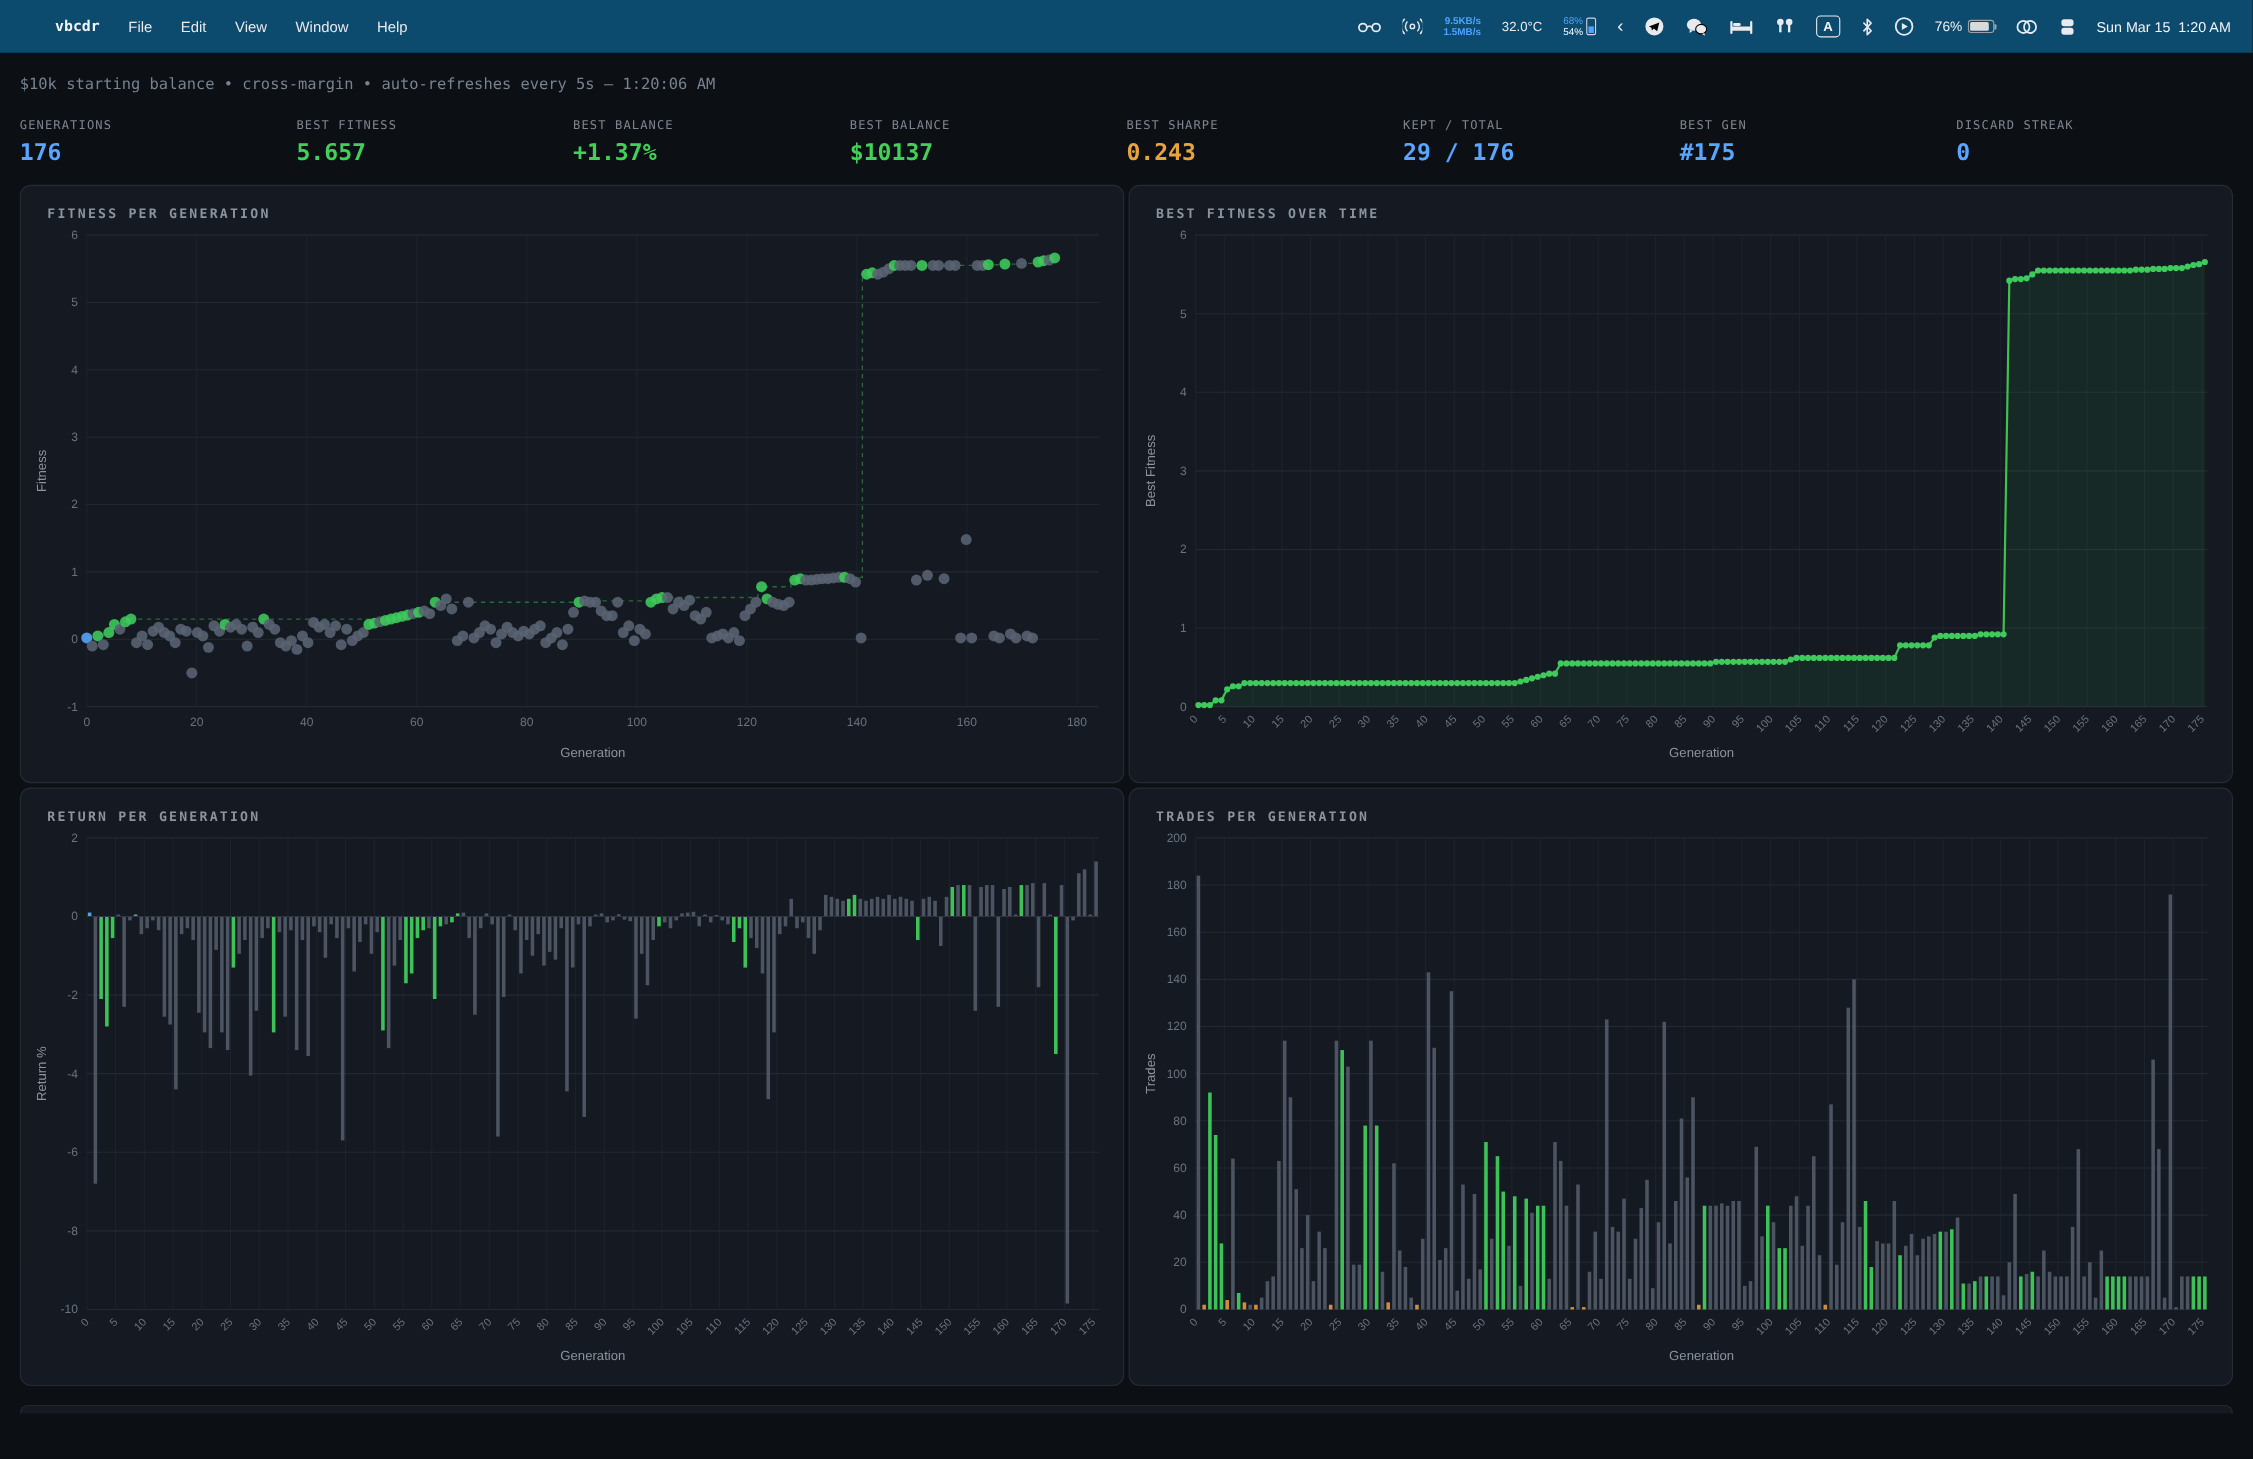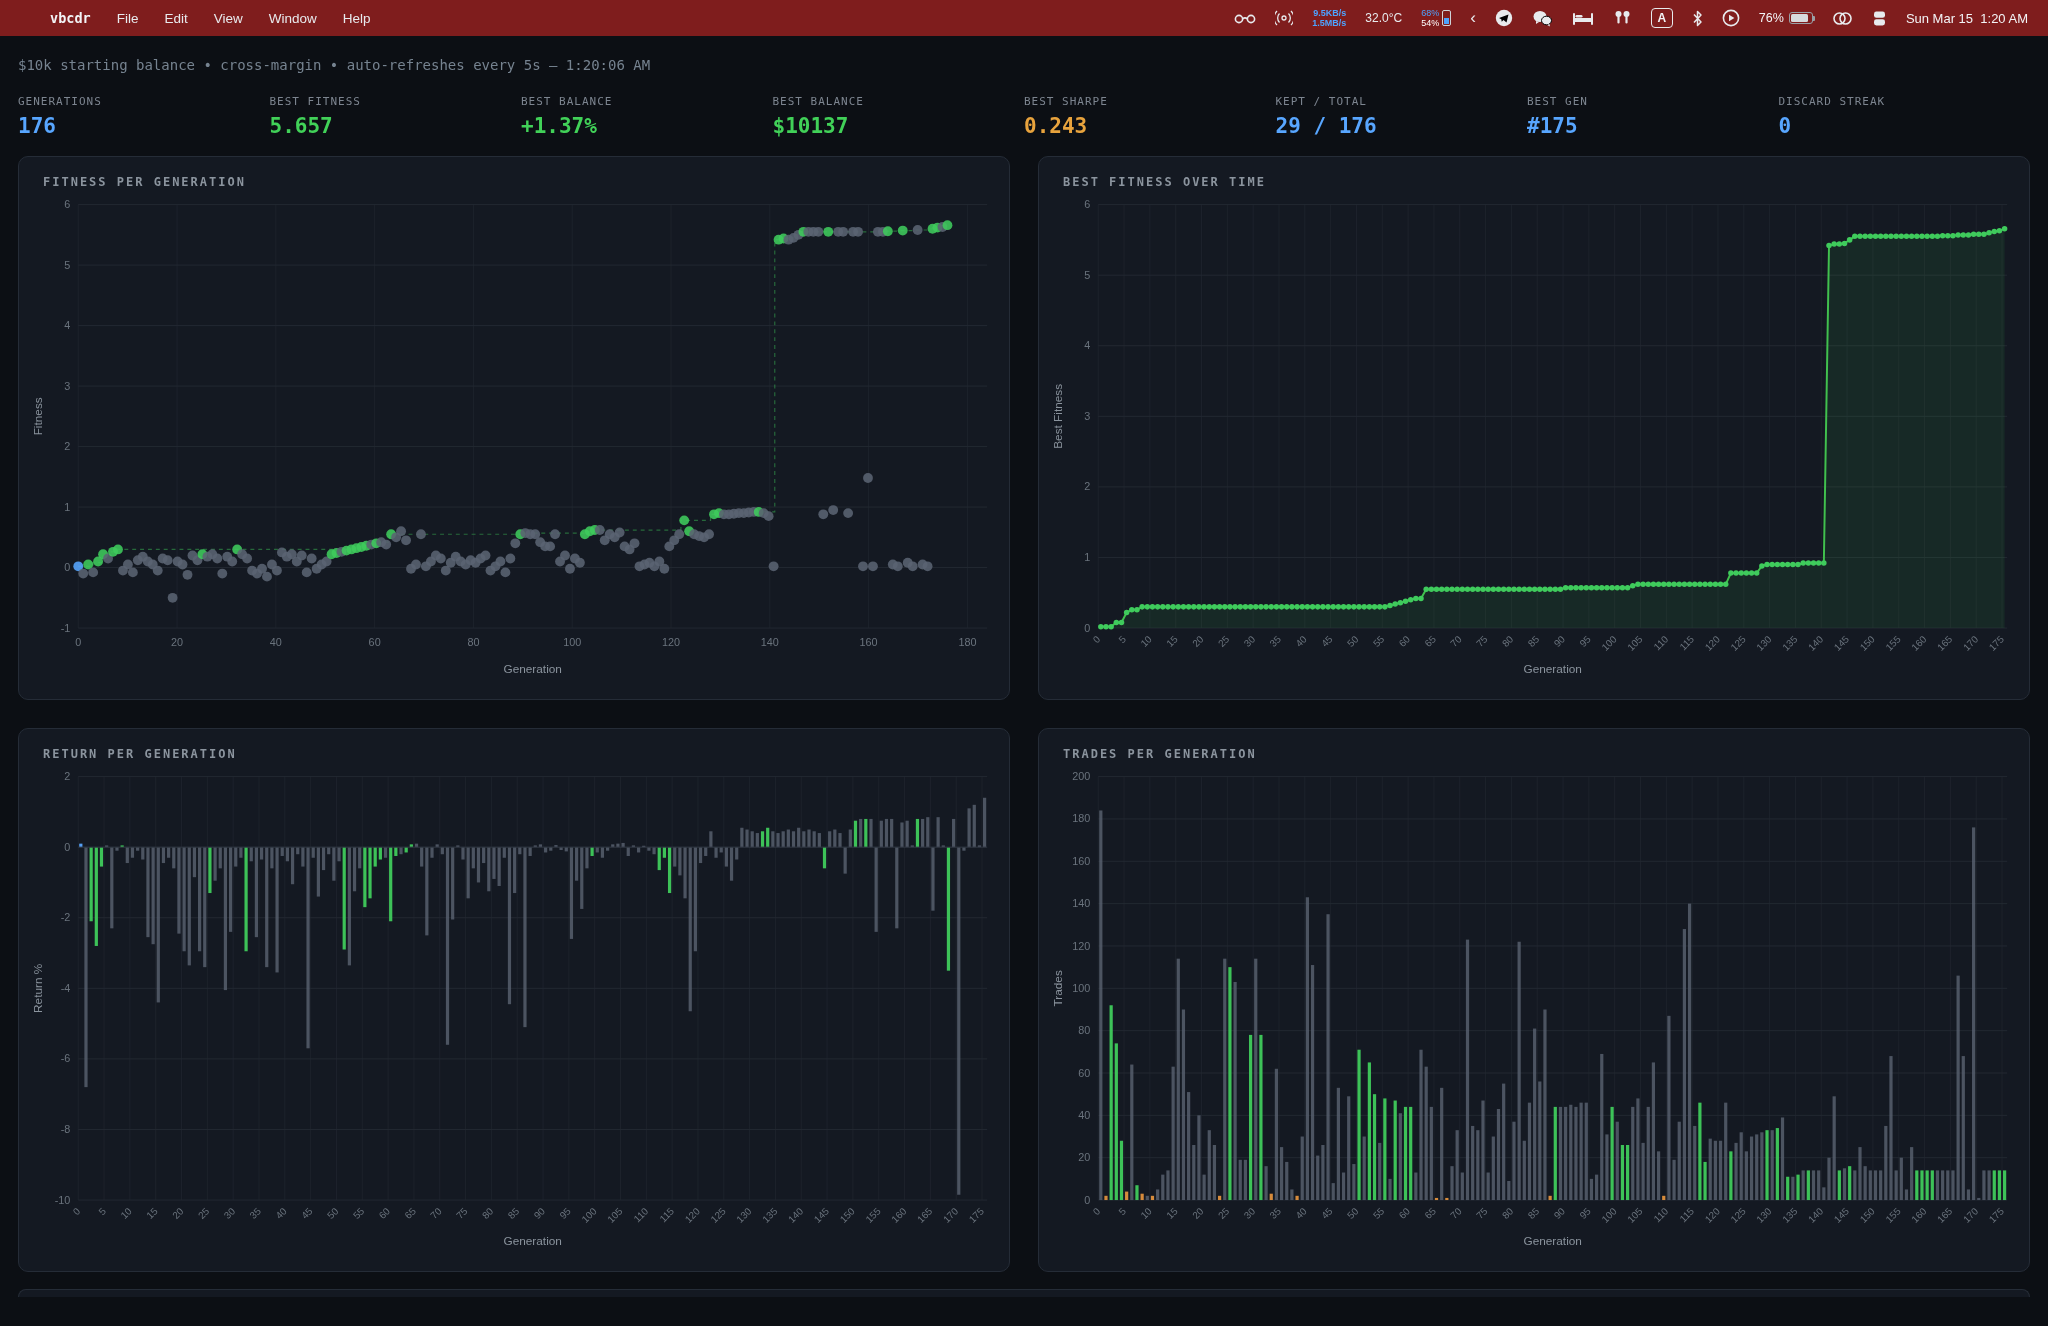--- a/index.html
+++ b/index.html
@@ -1,21 +1,21 @@
 <!DOCTYPE html>
 <html><head>
 <meta charset="utf-8">
 <style>
   * { margin:0; padding:0; box-sizing:border-box; }
   html,body { width:2048px; height:1326px; overflow:hidden; background:#0c0f14;
               font-family:"Liberation Sans", sans-serif; }
   .mono { font-family:"DejaVu Sans Mono", monospace; }
 
   
-  .menubar { height:36px; background:#7f1d1d; display:flex; align-items:center;
+  .menubar { height:48px; background:#0c4a6e; display:flex; align-items:center;
              padding:16px 14px; color:#f3f4f6; font-size:13.5px; }
   .mb-left { display:flex; align-items:center; gap:26px; }
   .apple { font-size:16px; margin-left:10px; }
   .appname { font-weight:bold; }
   .menu-item { color:#e8eaed; }
   .mb-right { margin-left:auto; display:flex; align-items:center; gap:19px; }
   .sicon { display:flex; align-items:center; color:#e8eaed; }
   .netspeed { font-size:9px; line-height:10px; color:#4da3ff; font-weight:bold; text-align:right; }
   .temp { font-size:12px; }
   .battstack { display:flex; align-items:center; gap:3px; }
@@ -34,21 +34,21 @@
 
   
   .page { padding:14px 18px 0 18px; }
   .title { color:#58a6ff; font-size:15px; font-weight:bold; }
   .subtitle { color:#768390; font-size:14px; margin-top:7px; }
 
   .stats { display:grid; grid-template-columns:repeat(8,1fr); margin-top:22px; }
   .stat-label { color:#7d8590; font-size:11px; letter-spacing:1px; }
   .stat-value { font-size:21px; font-weight:bold; margin-top:6px; }
 
-  .grid { display:grid; grid-template-columns:1fr 1fr; gap:28px; margin-top:18px; }
+  .grid { display:grid; grid-template-columns:1fr 1fr; gap:4px; margin-top:18px; }
   .panel { background:#141922; border:1px solid #252c37; border-radius:10px;
            padding:12px 10px 4px 10px; height:544px; overflow:hidden; }
   .panel-title { color:#8b949e; font-size:12px; font-weight:bold; letter-spacing:2px; margin:6px 0 2px 14px; }
   .panel svg { display:block; }
   .panel-cut { height:8px; background:#141922; border:1px solid #252c37; border-bottom:none;
                border-radius:10px 10px 0 0; margin-top:17px; }
 </style>
 </head>
 <body>
 

